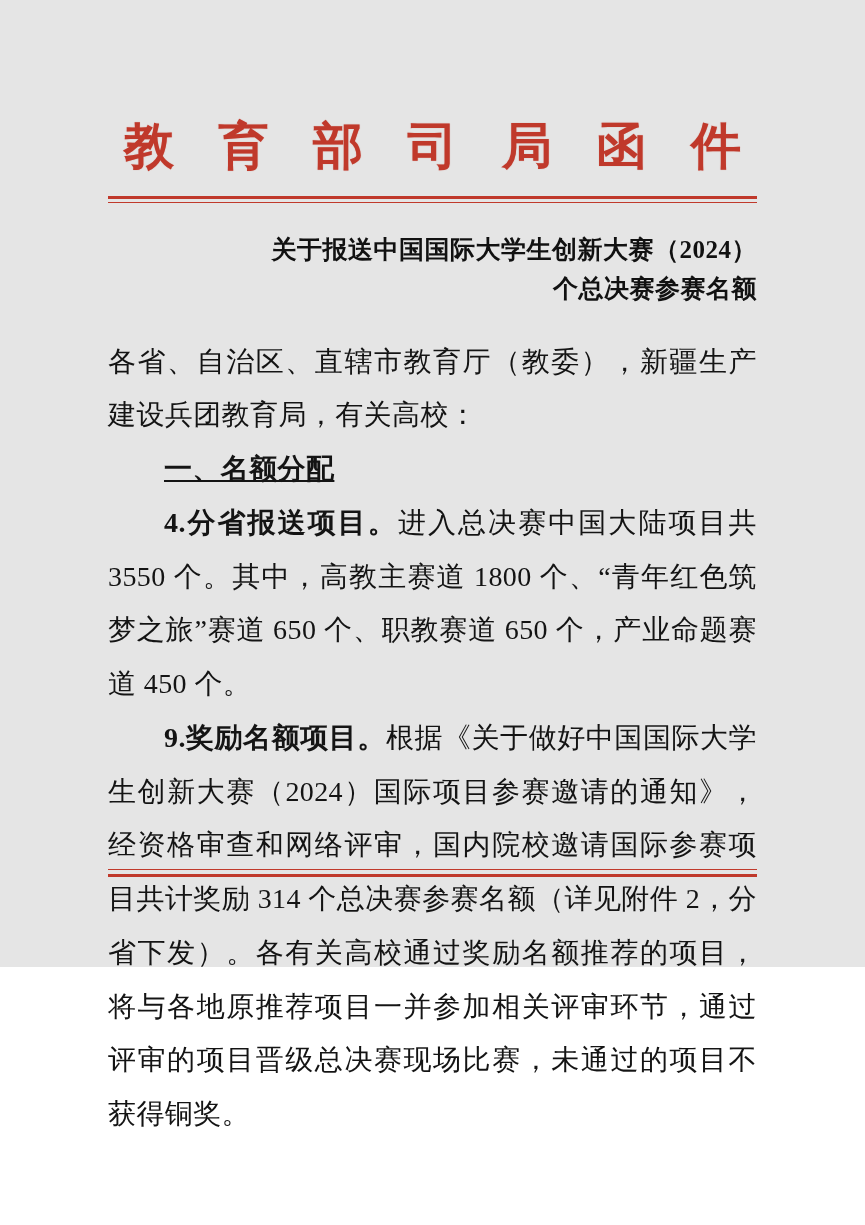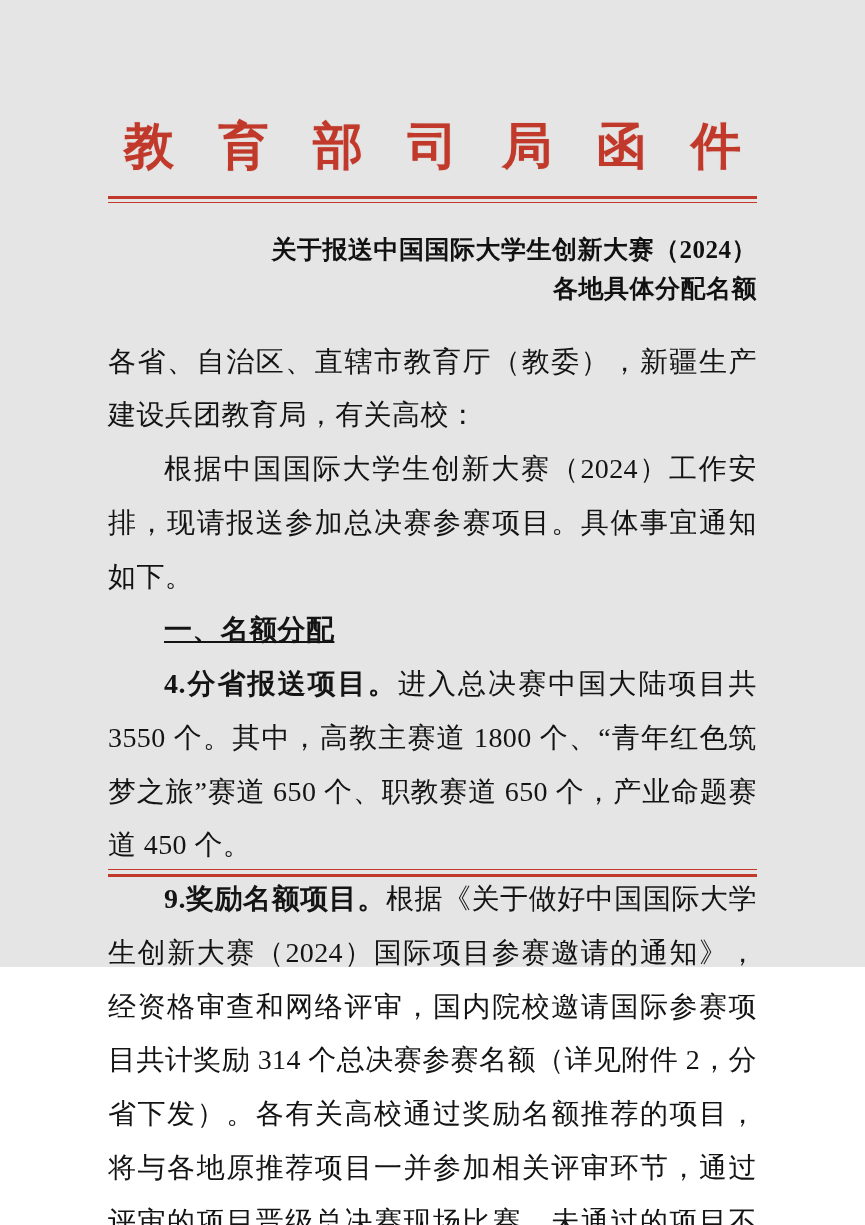--- a/index.html
+++ b/index.html
@@ -125,28 +125,27 @@
     <div class="masthead-title">教 育 部 司 局 函 件</div>
   </div>
 
   <div class="rule-wrap">
     <div class="rule-thick"></div>
     <div class="rule-thin"></div>
   </div>
 
   <div class="doc-title">
     <span class="line">关于报送中国国际大学生创新大赛（2024）</span>
-    <span class="line">各地具体分配名额</span>
+    <span class="line">个总决赛参赛名额</span>
   </div>
 
   <div class="body-text">
 
     <p class="indent-0">各省、自治区、直辖市教育厅（教委），新疆生产建设兵团教育局，有关高校：</p>
 
-    <p class="indent-2">根据中国国际大学生创新大赛（2024）工作安排，现请报送参加总决赛参赛项目。具体事宜通知如下。</p>
 
     <p class="section-head">一、名额分配</p>
 
     <p class="indent-2"><span class="bold">4.分省报送项目。</span><span>进入总决赛中国大陆项目共 3550 个。其中，高教主赛道 1800 个、“青年红色筑梦之旅”赛道 650 个、职教赛道 650 个，产业命题赛道 450 个。</span></p>
 
 
     <p class="indent-2"><span class="bold">9.奖励名额项目。</span><span>根据《关于做好中国国际大学生创新大赛（2024）国际项目参赛邀请的通知》，经资格审查和网络评审，国内院校邀请国际参赛项目共计奖励 314 个总决赛参赛名额（详见附件 2，分省下发）。各有关高校通过奖励名额推荐的项目，将与各地原推荐项目一并参加相关评审环节，通过评审的项目晋级总决赛现场比赛，未通过的项目不获得铜奖。</span></p>
 
   </div>
 

